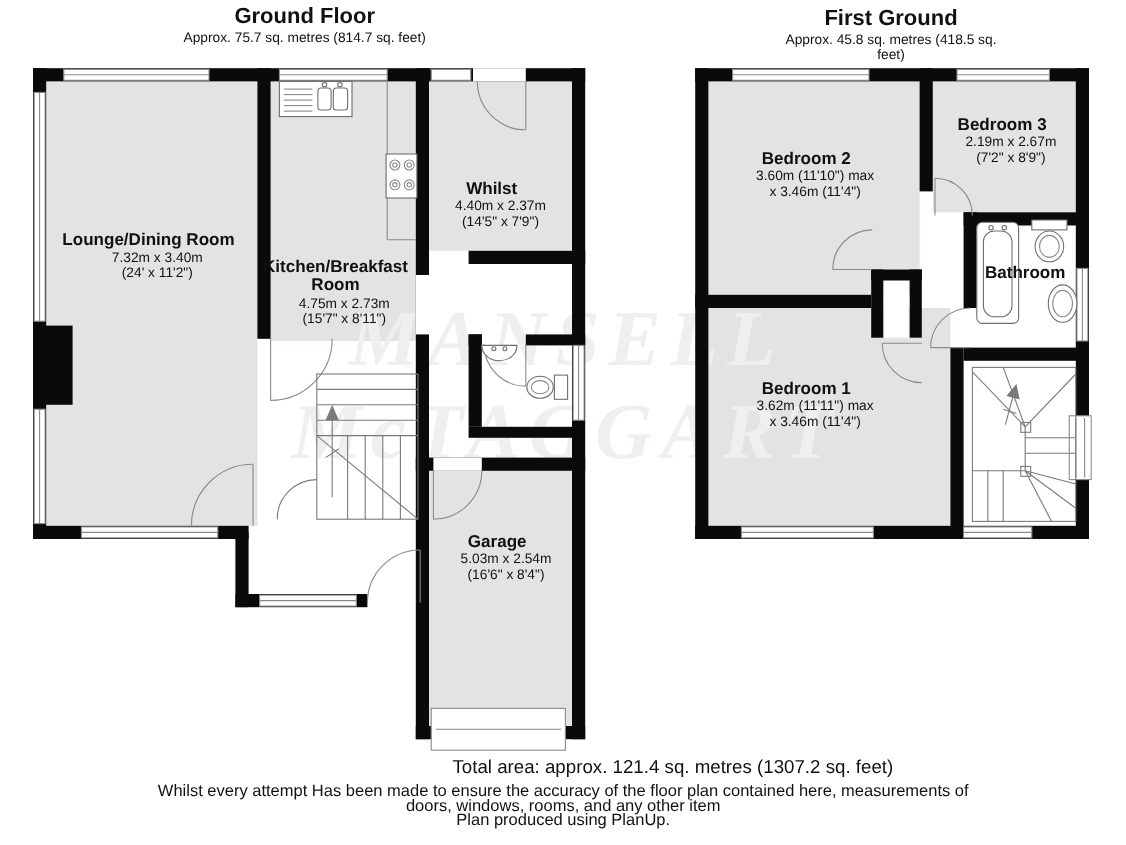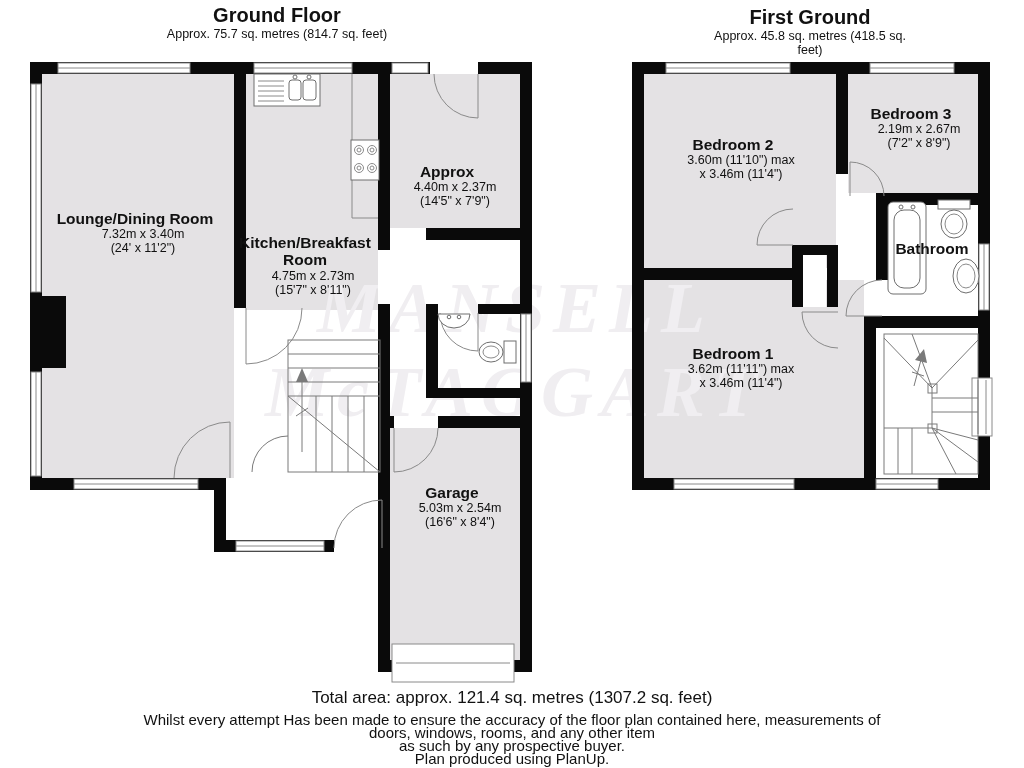--- a/index.html
+++ b/index.html
@@ -3,21 +3,21 @@
 <meta charset="utf-8">
 <style>
   html,body{margin:0;padding:0;}
   body{width:1024px;height:768px;background:#ffffff;font-family:"Liberation Sans",sans-serif;position:relative;overflow:hidden;color:#111;}
   #plan-svg{position:absolute;left:0;top:0;}
   .lbl{position:absolute;transform:translateX(-50%);text-align:center;line-height:1.12;}
   .floor-title{font-size:20px;font-weight:700;}
   .floor-sub{font-size:12.5px;}
   .room-name{font-size:15.5px;font-weight:700;}
   .room-dims{font-size:12.5px;margin-left:16px;}
-  .total-area{font-size:17px;}
+  .total-area{font-size:17px;text-align:right;}
   .disc{font-size:15px;line-height:13px;}
   .wm-text{font-family:"Liberation Serif",serif;font-style:italic;font-weight:700;font-size:72px;letter-spacing:8px;fill:#f0eef1;}
   svg .wall{fill:#0a0a0a;}
   svg .fillroom{fill:#e4e2e4;}
   svg .win{fill:#ffffff;stroke:#8a8a8a;stroke-width:1;}
   svg .thin{stroke:#8a8a8a;stroke-width:1;fill:none;}
   svg .fix{stroke:#6e6e6e;stroke-width:1;fill:#ffffff;}
   svg .stair{stroke:#7a7a7a;stroke-width:1;fill:none;}
 </style>
 </head>
@@ -246,21 +246,21 @@
   <div class="room-dims">(24' x 11'2")</div>
 </div>
 
 <div class="lbl" style="left:305px;top:234px;width:150px;">
   <div class="room-name">Kitchen/Breakfast Room</div>
   <div class="room-dims">4.75m x 2.73m</div>
   <div class="room-dims">(15'7" x 8'11")</div>
 </div>
 
 <div class="lbl" style="left:447px;top:163px;width:140px;">
-  <div class="room-name">Approx</div>
+  <div class="room-name">Whilst</div>
   <div class="room-dims">4.40m x 2.37m</div>
   <div class="room-dims">(14'5" x 7'9")</div>
 </div>
 
 <div class="lbl" style="left:452px;top:484px;width:140px;">
   <div class="room-name">Garage</div>
   <div class="room-dims">5.03m x 2.54m</div>
   <div class="room-dims">(16'6" x 8'4")</div>
 </div>
 
@@ -283,15 +283,14 @@
 </div>
 
 <div class="lbl" style="left:932px;top:240px;width:120px;">
   <div class="room-name">Bathroom</div>
 </div>
 
 <div class="lbl total-area" style="left:512px;top:688px;width:600px;">Total area: approx. 121.4 sq. metres (1307.2 sq. feet)</div>
 
 <div class="lbl disc" style="left:512px;top:713px;width:780px;">
   <div>Whilst every attempt Has been made to ensure the accuracy of the floor plan contained here, measurements of doors, windows, rooms, and any other item</div>
-  <div>as such by any prospective buyer.</div>
   <div>Plan produced using PlanUp.</div>
 </div>
 
 </body></html>

